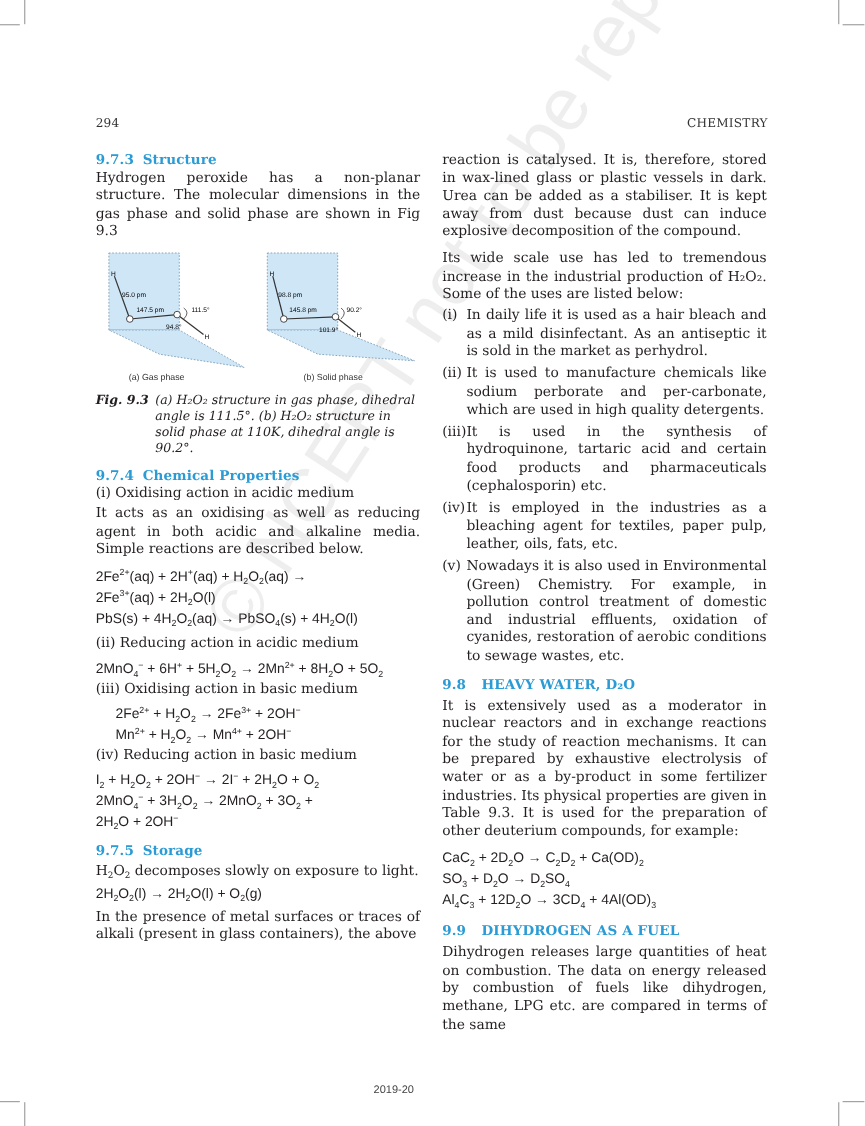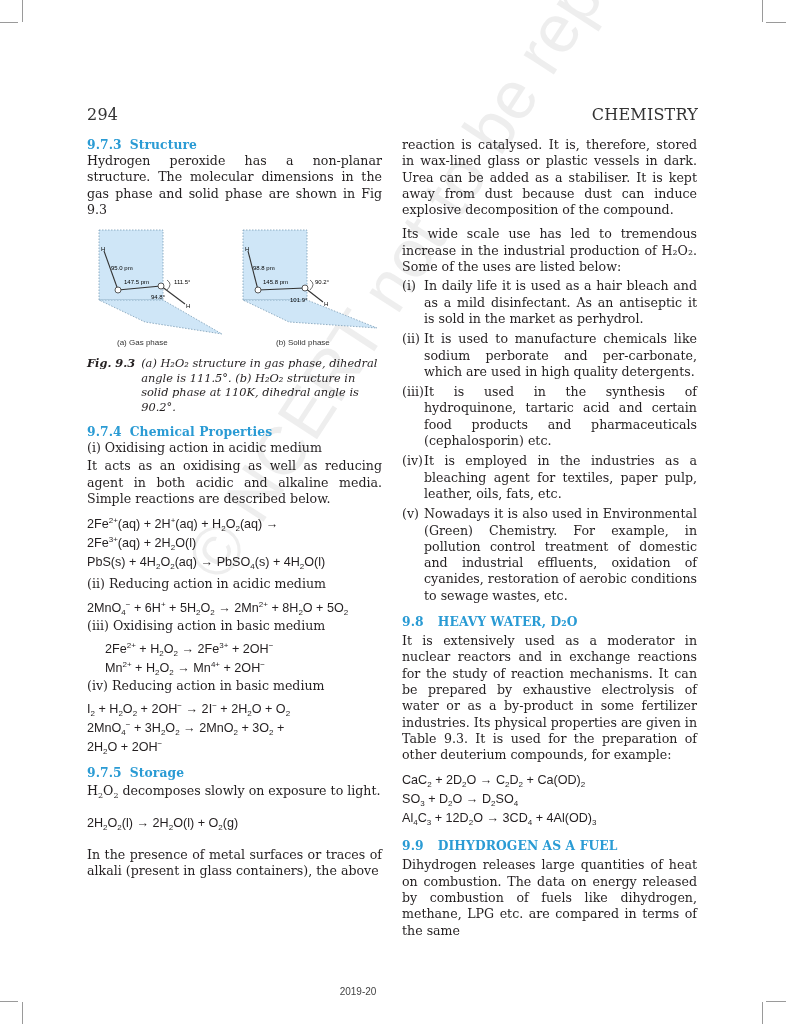--- a/index.html
+++ b/index.html
@@ -1,19 +1,19 @@
 <!DOCTYPE html>
 <html><head>
 <meta charset="utf-8">
 <style>
   html, body { margin:0; padding:0; background:#ffffff; }
   body { width:786px; height:1024px; position:relative; overflow:hidden;
          font-family:"DejaVu Serif", serif; color:#231f20; }
   .crop { position:absolute; background:#9a9a9a; }
-  .hdr { position:absolute; top:105px; font-size:16px; color:#333; letter-spacing:0.2px; }
+  .hdr { position:absolute; top:105px; font-size:11px; color:#333; letter-spacing:0.2px; }
   .col { position:absolute; top:137px; width:295px; }
   .col.left { left:87px; }
   .col.right { left:402px; top:137px; }
   p, .para { margin:0; font-size:12.6px; line-height:16.3px; text-align:justify; text-align-last:left; }
   h3 { margin:0; font-family:"DejaVu Serif", serif; font-weight:bold; color:#2a9bd4;
        font-size:12.3px; line-height:16px; letter-spacing:0.1px; }
   h3 .num { display:inline-block; margin-right:8px; }
   .sp6 { height:6px; } .sp8 { height:8px; } .sp10 { height:10px; } .sp4 { height:4px; }
   .eq { font-family:Liberation Sans, sans-serif; font-size:12.6px; line-height:19px; white-space:nowrap; }
   .eq.ind { padding-left:18px; }
@@ -121,21 +121,21 @@
   <div class="eq ind">Mn<sup>2+</sup> + H<sub>2</sub>O<sub>2</sub> → Mn<sup>4+</sup> + 2OH<sup>−</sup></div>
   <p>(iv) Reducing action in basic medium</p>
   <div class="sp6"></div>
   <div class="eq">I<sub>2</sub> + H<sub>2</sub>O<sub>2</sub> + 2OH<sup>−</sup> → 2I<sup>−</sup> + 2H<sub>2</sub>O + O<sub>2</sub></div>
   <div class="eq">2MnO<sub>4</sub><sup>−</sup> + 3H<sub>2</sub>O<sub>2</sub> → 2MnO<sub>2</sub> + 3O<sub>2</sub> +</div>
   <div class="eq right">2H<sub>2</sub>O + 2OH<sup>−</sup></div>
 
   <div class="sp8"></div>
   <h3><span class="num">9.7.5</span><span>Storage</span></h3>
   <p style="margin-top:2px">H<sub>2</sub>O<sub>2</sub> <span>decomposes slowly on exposure to light.</span></p>
-  <div class="eq" style="margin:14px 0">2H<sub>2</sub>O<sub>2</sub>(l) → 2H<sub>2</sub>O(l) + O<sub>2</sub>(g)</div>
+  <div class="eq" style="margin:3px 0">2H<sub>2</sub>O<sub>2</sub>(l) → 2H<sub>2</sub>O(l) + O<sub>2</sub>(g)</div>
   <p>In the presence of metal surfaces or traces of alkali (present in glass containers), the above</p>
 </div>
 
 <div class="col right">
   <p>reaction is catalysed. It is, therefore, stored in wax-lined glass or plastic vessels in dark. Urea can be added as a stabiliser. It is kept away from dust because dust can induce explosive decomposition of the compound.</p>
   <div class="sp6"></div>
   <p style="margin-top:2px;margin-bottom:3px">Its wide scale use has led to tremendous increase in the industrial production of H₂O₂. Some of the uses are listed below:</p>
   <ul class="list">
     <li>
         <span class="mk">(i)</span>

